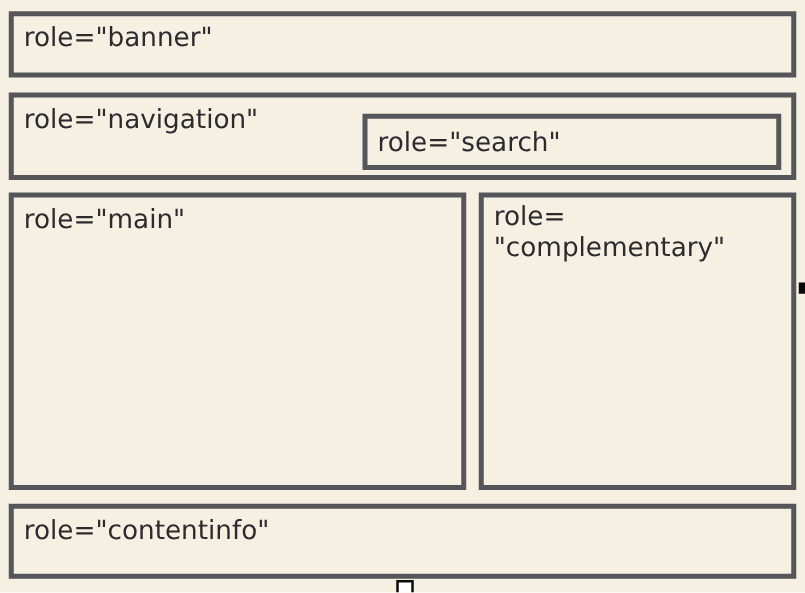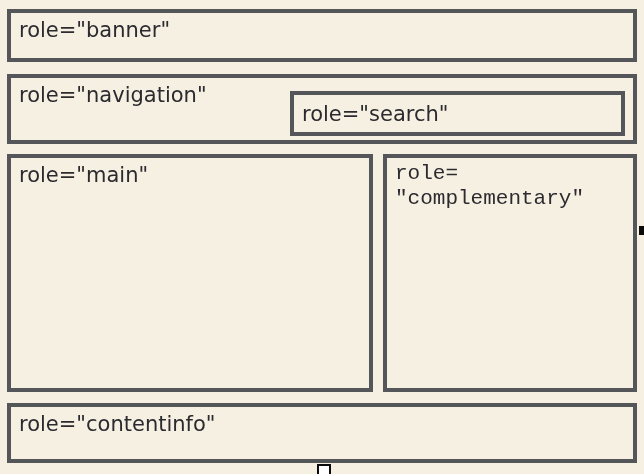--- a/index.html
+++ b/index.html
@@ -25,21 +25,20 @@
     line-height: 25px;
     white-space: nowrap;
   }
   .label {
     display: block;
     padding: 5px 0 0 8px;
   }
   .label-line {
     display: block;
     padding-left: 8px;
-    font-family: Liberation Mono, monospace;
   }
   .label-line:first-child {
     padding-top: 3px;
   }
   #banner-box       { left: 7px;   top: 9px;   width: 630px; height: 53px; }
   #navigation-box   { left: 7px;   top: 74px;  width: 630px; height: 70px; }
   #search-box       { left: 290px; top: 91px;  width: 335px; height: 45px; }
   #search-box .label { padding-top: 7px; }
   #main-box         { left: 7px;   top: 154px; width: 366px; height: 238px; }
   #complementary-box{ left: 383px; top: 154px; width: 254px; height: 238px; white-space: normal; }

